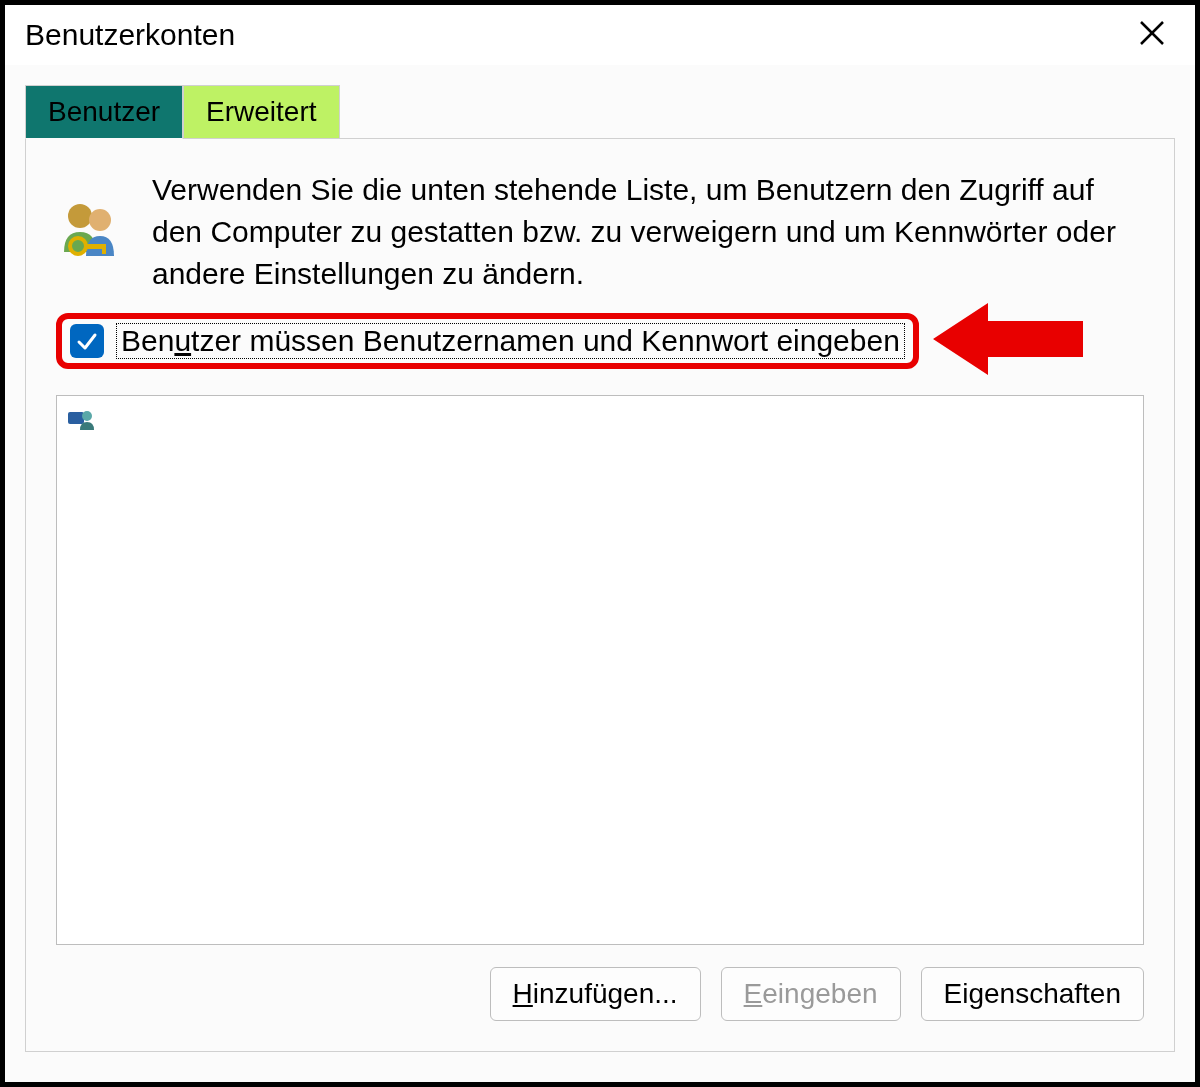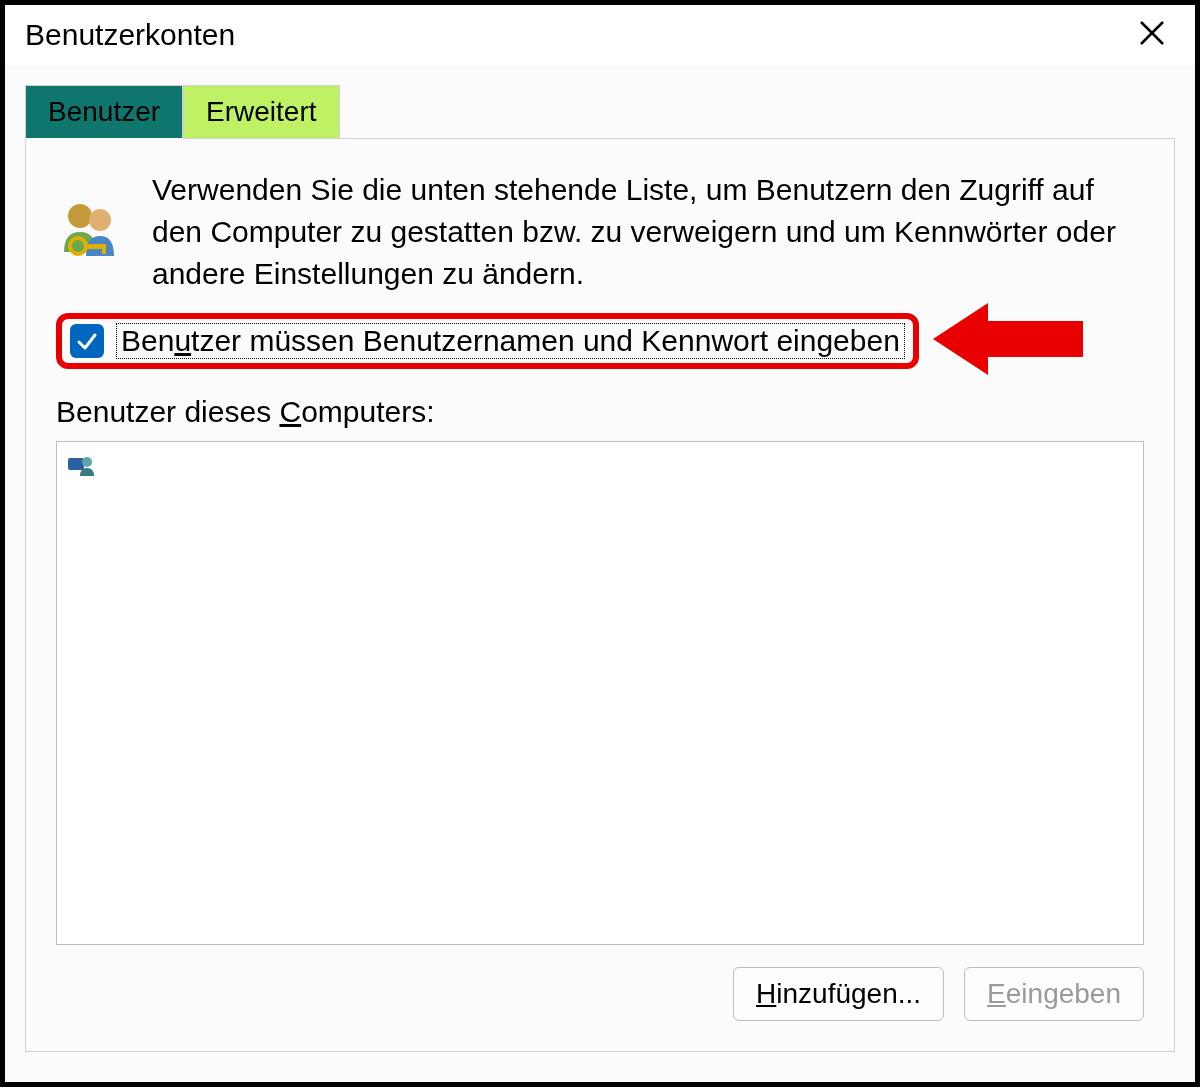--- a/index.html
+++ b/index.html
@@ -229,37 +229,37 @@
         </div>
         <span class="checkbox-label"><span>Ben</span><span class="mn">u</span><span>tzer müssen Benutzernamen und Kennwort eingeben</span></span>
 
         <div class="red-arrow">
           <svg width="150" height="80" viewBox="0 0 150 80">
             <polygon points="0,40 55,4 55,22 150,22 150,58 55,58 55,76" fill="#e80000"></polygon>
           </svg>
         </div>
       </div>
 
-      <div class="list-label"><span>Benutzer dieses </span><span class="mn">C</span><span>omputers:</span></div>
 
       <div class="listbox">
         <div class="list-body">
           <div class="list-row">
             <div class="user-small-icon">
               <svg width="28" height="28" viewBox="0 0 28 28">
                 <rect x="1" y="8" width="16" height="12" rx="2" fill="#2a5fa0"></rect>
                 <circle cx="20" cy="12" r="5" fill="#5aa8a8"></circle>
                 <path d="M13 26 Q13 18 20 18 Q27 18 27 26 Z" fill="#3a7a7a"></path>
               </svg>
             </div>
             <span></span>
           </div>
         </div>
       </div>
 
       <div class="button-row">
         <button class="btn"><span></span><span class="mn">H</span><span>inzufügen...</span></button>
         <button class="btn disabled"><span></span><span class="mn">E</span><span>eingeben</span></button>
+        <button class="btn">Eigenschaften</button>
       </div>
 
     </div>
   </div>
 </div>
 
 </body></html>

